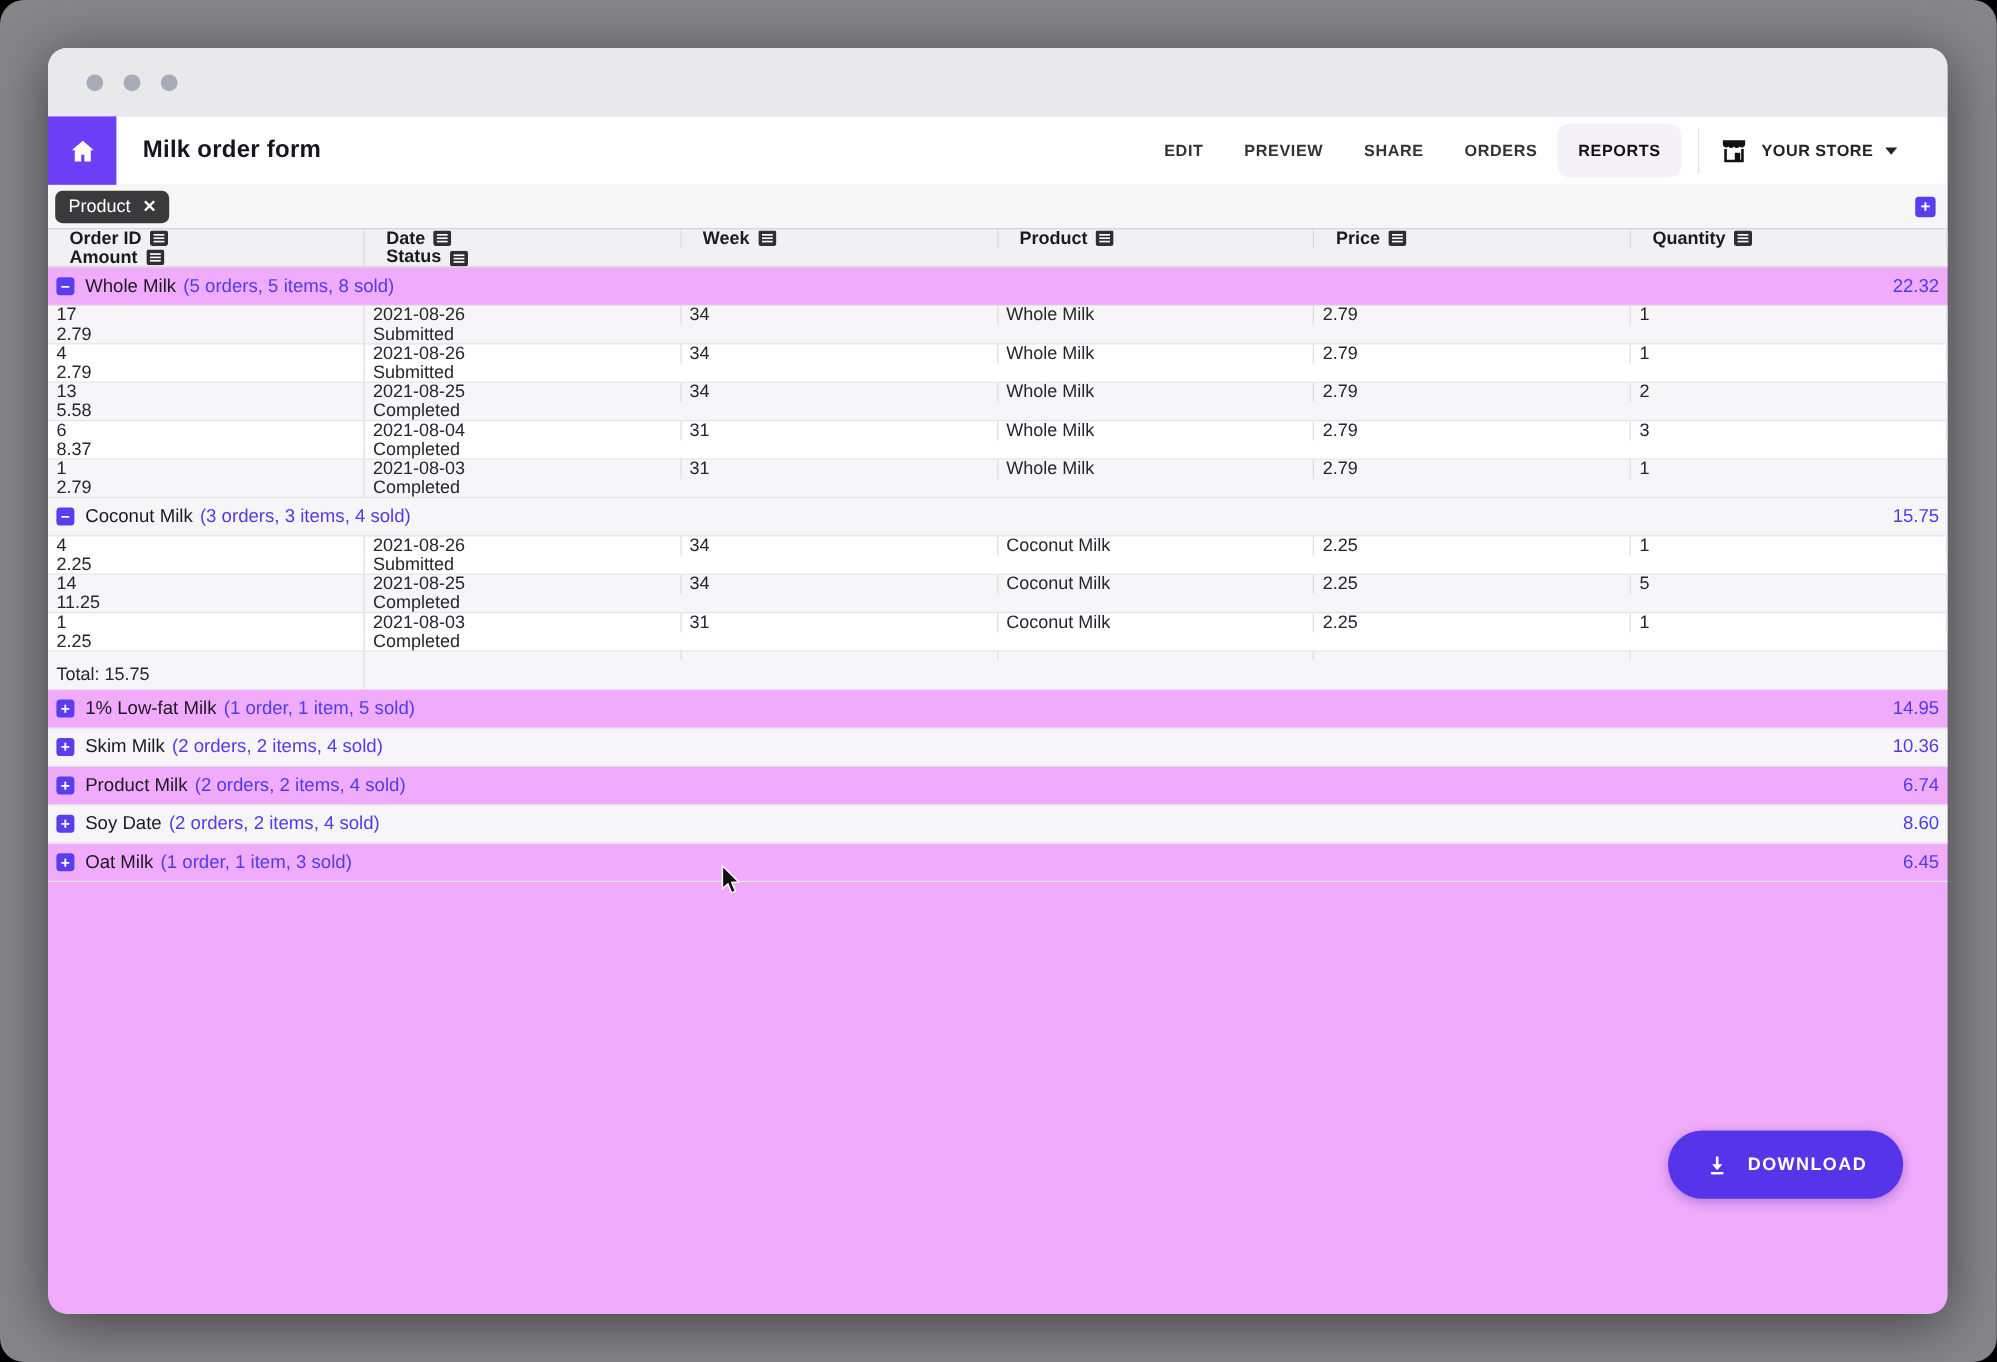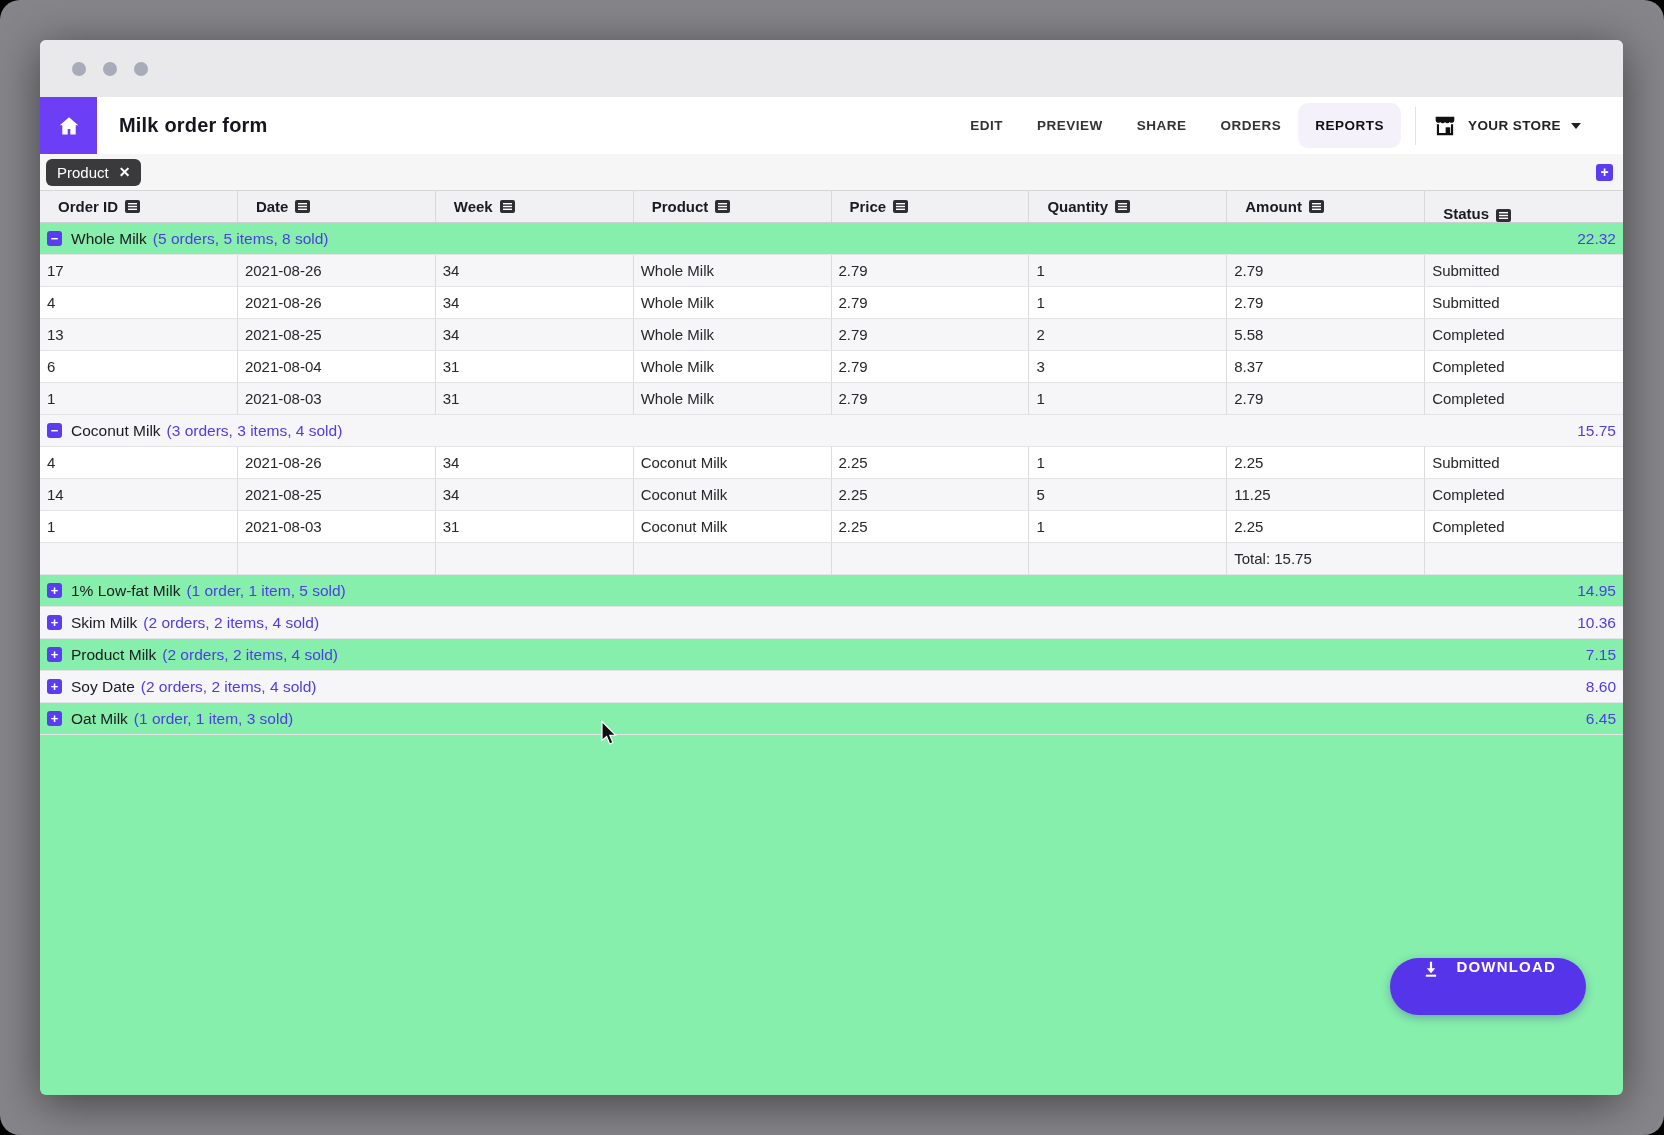--- a/index.html
+++ b/index.html
@@ -1,19 +1,19 @@
 <!DOCTYPE html>
 <html><head>
 <meta charset="utf-8">
 <style>
   html,body{margin:0;padding:0;width:1664px;height:1135px;overflow:hidden;background:#000;
     font-family:"Liberation Sans",sans-serif;}
   .backdrop{position:absolute;inset:0;background:#86868a;border-radius:20px;}
-  .window{position:absolute;left:40px;top:40px;width:1583px;height:1055px;background:#86efac;
-    border-radius:6px;overflow:hidden;box-shadow:0 8px 46px rgba(0,0,0,.5);}
+  .window{position:absolute;left:40px;top:40px;width:1583px;height:1055px;background:#f0abfc;
+    border-radius:16px;overflow:hidden;box-shadow:0 8px 46px rgba(0,0,0,.5);}
   
   .titlebar{height:57px;background:#e9e9ec;display:flex;align-items:center;padding-left:32px;gap:17px;}
   .dot{width:14px;height:14px;border-radius:50%;background:#a8abb8;}
   
   .appbar{height:57px;background:#fff;display:flex;align-items:center;position:relative;}
   .home{width:57px;height:57px;background:#6c3ef6;display:flex;align-items:center;justify-content:center;cursor:pointer;flex:0 0 auto;}
   .apptitle{margin-left:22px;font-size:20px;font-weight:700;color:#15151e;letter-spacing:.2px;}
   nav{margin-left:auto;display:flex;align-items:center;padding-right:40px;}
   .navitem{font-size:13.5px;font-weight:600;color:#333;letter-spacing:.5px;padding:15px 17px;cursor:pointer;text-decoration:none;}
   .navitem.active{background:#f4f1fb;border-radius:10px;color:#111;}
@@ -23,40 +23,40 @@
   .caret{width:0;height:0;border-left:5px solid transparent;border-right:5px solid transparent;border-top:6px solid #222;}
   
   .filterbar{height:36px;background:#f6f6f7;display:flex;align-items:center;padding:0 6px;}
   .chip{background:#3a3a3d;color:#fff;border-radius:6px;height:27px;display:flex;align-items:center;
     gap:10px;padding:0 11px;font-size:15px;cursor:pointer;}
   .chip .x{font-size:14px;font-weight:700;line-height:1;cursor:pointer;}
   .addbtn{margin-left:auto;margin-right:4px;width:17px;height:17px;background:#5b3df0;border-radius:3px;
     color:#fff;font-size:14px;font-weight:700;display:flex;align-items:center;justify-content:center;cursor:pointer;line-height:1;}
   
   .table{border-top:1px solid #d6d6d9;}
-  .trow{display:grid;grid-template-columns:repeat(8,1fr);height:31px;border-bottom:1px solid #e4e4e6;background:#fff;}
+  .trow{display:grid;grid-template-columns:repeat(6,1fr);height:31px;border-bottom:1px solid #e4e4e6;background:#fff;}
   .trow.alt{background:#f6f6f8;}
   .thead{background:#f1f1f3;border-bottom:1px solid #cfcfd2;}
   .th{display:flex;align-items:center;padding-left:18px;gap:7px;font-size:15px;font-weight:700;color:#1a1a22;
     border-right:1px solid #d9d9db;cursor:pointer;overflow:hidden;}
   .th:last-child{border-right:none;align-items:flex-end;}
   .td{display:flex;align-items:center;padding-left:7px;font-size:15px;color:#26262b;
     border-right:1px solid #dcdcde;overflow:hidden;white-space:nowrap;}
   .td:last-child{border-right:none;}
   .grouprow{display:flex;align-items:center;height:31px;border-bottom:1px solid #e4e4e6;padding:0 7px;cursor:pointer;}
   .grouprow.alt{background:#f6f6f8;}
   .gicon{width:15px;height:15px;background:#5b3df0;border-radius:3px;color:#fff;font-size:13px;font-weight:700;
     display:inline-flex;align-items:center;justify-content:center;margin-right:9px;flex:0 0 auto;line-height:1;cursor:pointer;}
   .gname{font-size:15.5px;color:#1a1a20;margin-right:6px;white-space:nowrap;}
   .gsummary{font-size:15.5px;color:#4f3ce6;white-space:nowrap;}
   .gamount{margin-left:auto;font-size:15.5px;color:#4f3ce6;}
   .totalcell{font-size:15px;color:#26262b;}
   
-  .download{position:absolute;right:37px;bottom:80px;height:57px;border:none;border-radius:29px;background:#5634ea;
-    color:#fff;display:flex;gap:14px;padding:0 30px;font-family:"Liberation Sans",sans-serif;
+  .download{position:absolute;right:37px;bottom:96px;height:57px;border:none;border-radius:29px;background:#5634ea;
+    color:#fff;display:flex;align-items:center;gap:14px;padding:0 30px;font-family:"Liberation Sans",sans-serif;
     font-size:15px;font-weight:700;letter-spacing:1.2px;cursor:pointer;box-shadow:0 3px 10px rgba(40,20,140,.3);}
   .cursor{position:absolute;left:600px;top:720px;pointer-events:none;z-index:50;}
 </style>
 </head>
 <body>
 
 <div class="backdrop">
   <div class="window">
 
     <div class="titlebar">
@@ -286,21 +286,21 @@
           <div class="grouprow alt">
             <div class="gicon">+</div>
             <div class="gname">Skim Milk</div>
             <div class="gsummary">(2 orders, 2 items, 4 sold)</div>
             <div class="gamount">10.36</div>
           </div>
           <div class="grouprow">
             <div class="gicon">+</div>
             <div class="gname">Product Milk</div>
             <div class="gsummary">(2 orders, 2 items, 4 sold)</div>
-            <div class="gamount">7.15</div>
+            <div class="gamount">6.74</div>
           </div>
           <div class="grouprow alt">
             <div class="gicon">+</div>
             <div class="gname">Soy Date</div>
             <div class="gsummary">(2 orders, 2 items, 4 sold)</div>
             <div class="gamount">8.60</div>
           </div>
           <div class="grouprow">
             <div class="gicon">+</div>
             <div class="gname">Oat Milk</div>

